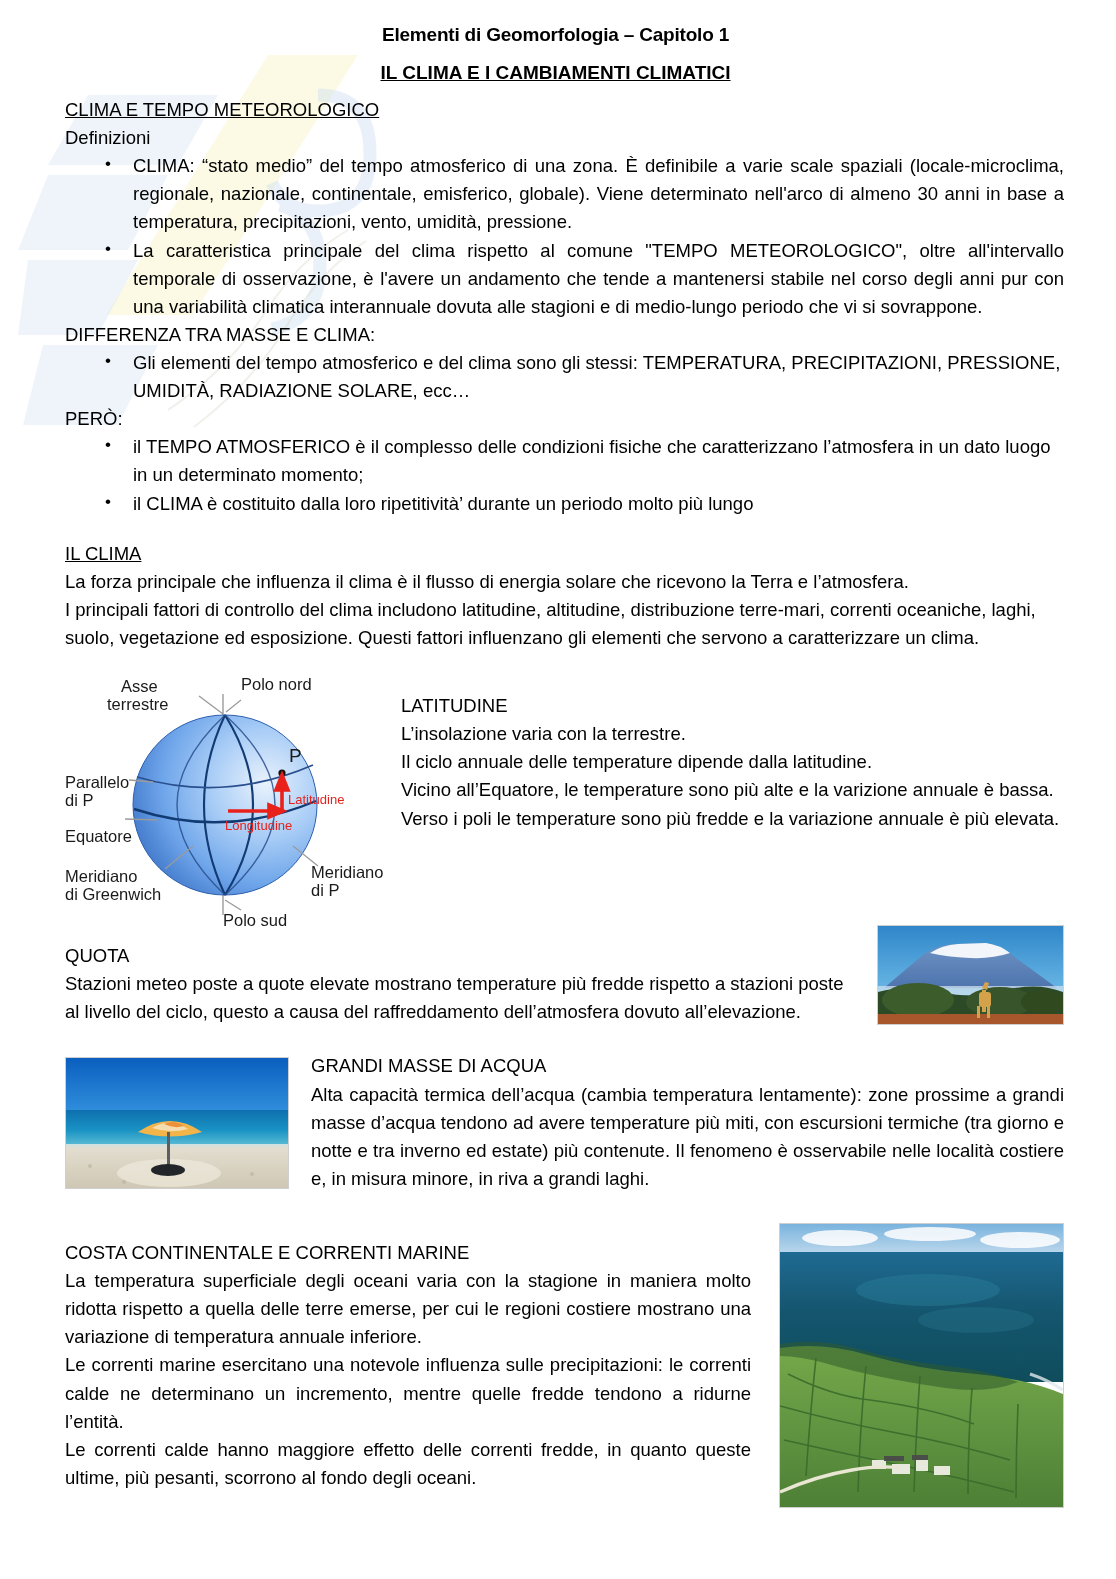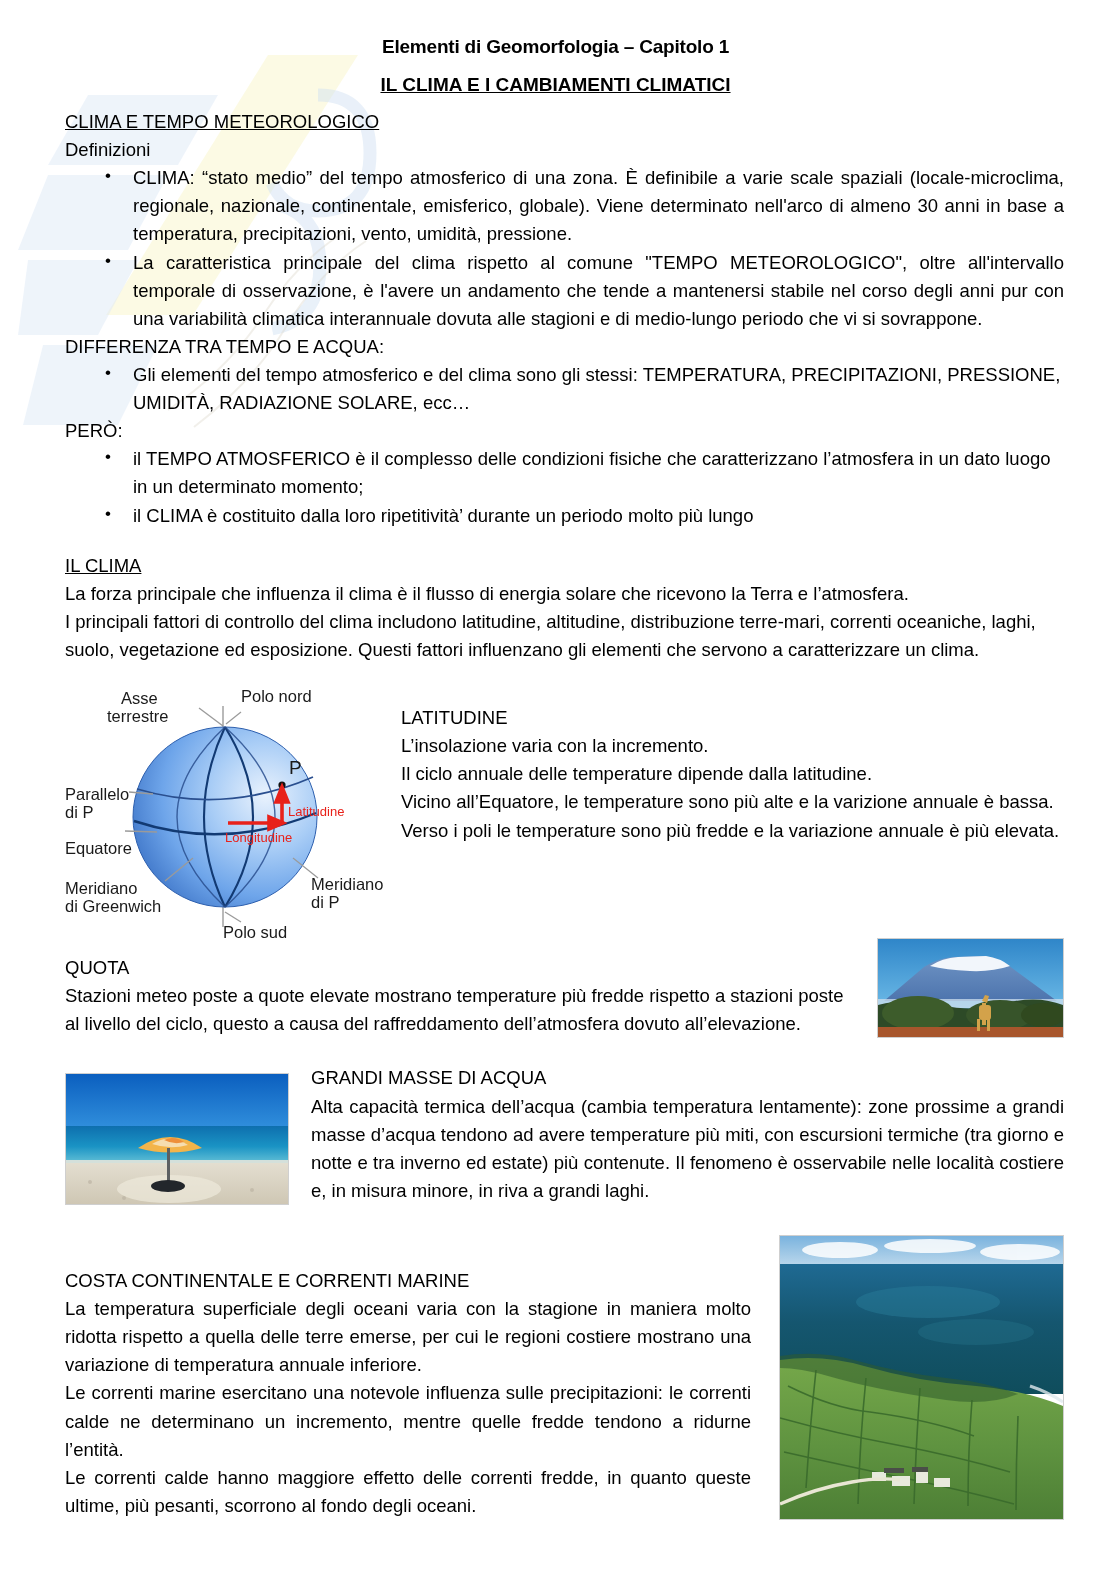--- a/index.html
+++ b/index.html
@@ -28,21 +28,21 @@
     top: 55px;
     width: 470px;
     height: 420px;
     pointer-events: none;
     z-index: 0;
   }
 
   .content {
     position: relative;
     z-index: 2;
-    padding: 36px 52px 0 65px;
+    padding: 24px 52px 0 65px;
     box-sizing: border-box;
   }
 
   
   .doc-title {
     text-align: center;
     font-weight: bold;
     font-size: 19px;
     letter-spacing: -0.2px;
     margin: 0 0 4px 0;
@@ -127,21 +127,21 @@
   .lat-text .just {
     font-size: 18.5px;
     margin: 0;
     line-height: 1.52;
     text-align: justify;
   }
 
   
   .row {
     display: flex;
-    align-items: flex-end;
+    align-items: center;
   }
   .row-quota { margin-top: 10px; }
   .quota-text { flex: 1; padding-right: 22px; }
   .photo-kili {
     flex: 0 0 185px;
     width: 185px;
     height: 98px;
     margin-top: -18px;
     border: 1px solid #cfcfcf;
     overflow: hidden;
@@ -207,21 +207,21 @@
     <div>
       <span class="h-underline">CLIMA E TEMPO METEOROLOGICO</span>
     </div>
     <p class="plain">Definizioni</p>
 
     <ul class="bullets">
       <li>CLIMA: “stato medio” del tempo atmosferico di una zona. È definibile a varie scale spaziali (locale-microclima, regionale, nazionale, continentale, emisferico, globale). Viene determinato nell'arco di almeno 30 anni in base a temperatura, precipitazioni, vento, umidità, pressione.</li>
       <li>La caratteristica principale del clima rispetto al comune "TEMPO METEOROLOGICO", oltre all'intervallo temporale di osservazione, è l'avere un andamento che tende a mantenersi stabile nel corso degli anni pur con una variabilità climatica interannuale dovuta alle stagioni e di medio-lungo periodo che vi si sovrappone.</li>
     </ul>
 
-    <p class="plain">DIFFERENZA TRA TEMPO E ACQUA:</p>
+    <p class="plain">DIFFERENZA TRA MASSE E CLIMA:</p>
     <ul class="bullets">
       <li class="nojust">Gli elementi del tempo atmosferico e del clima sono gli stessi: TEMPERATURA, PRECIPITAZIONI, PRESSIONE, UMIDITÀ, RADIAZIONE SOLARE, ecc…</li>
     </ul>
     <p class="plain">PERÒ:</p>
     <ul class="bullets">
       <li class="nojust">il TEMPO ATMOSFERICO è il complesso delle condizioni fisiche che caratterizzano l’atmosfera in un dato luogo in un determinato momento;</li>
       <li class="nojust">il CLIMA è costituito dalla loro ripetitività’ durante un periodo molto più lungo</li>
     </ul>
 
     <div class="spacer-md"></div>
@@ -298,21 +298,21 @@
           <g font-family="Liberation Sans, sans-serif" font-size="13" fill="#e8211a">
             <text x="223" y="134">Latitudine</text>
             <text x="160" y="160">Longitudine</text>
           </g>
         </svg>
       </div>
 
       <div class="lat-text">
         <div style="height:16px"></div>
         <p class="sub">LATITUDINE</p>
-        <p class="sub">L’insolazione varia con la incremento.</p>
+        <p class="sub">L’insolazione varia con la terrestre.</p>
         <p class="sub">Il ciclo annuale delle temperature dipende dalla latitudine.</p>
         <p class="just">Vicino all’Equatore, le temperature sono più alte e la varizione annuale è bassa.</p>
         <p class="just">Verso i poli le temperature sono più fredde e la variazione annuale è più elevata.</p>
       </div>
     </div>
 
     <div class="row row-quota">
       <div class="quota-text">
         <p class="plain">QUOTA</p>
         <p class="plain">Stazioni meteo poste a quote elevate mostrano temperature più fredde rispetto a stazioni poste al livello del ciclo, questo a causa del raffreddamento dell’atmosfera dovuto all’elevazione.</p>

